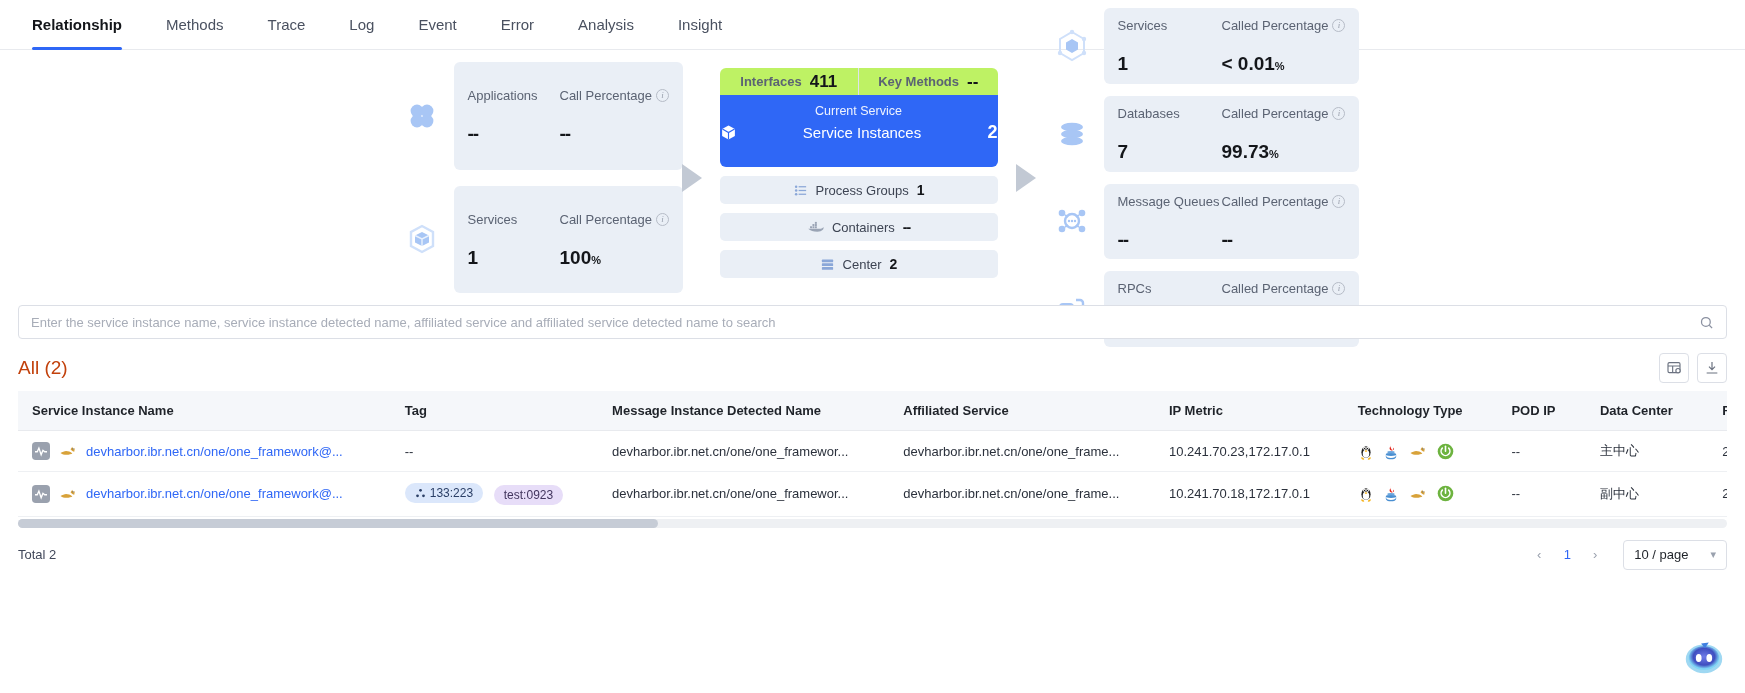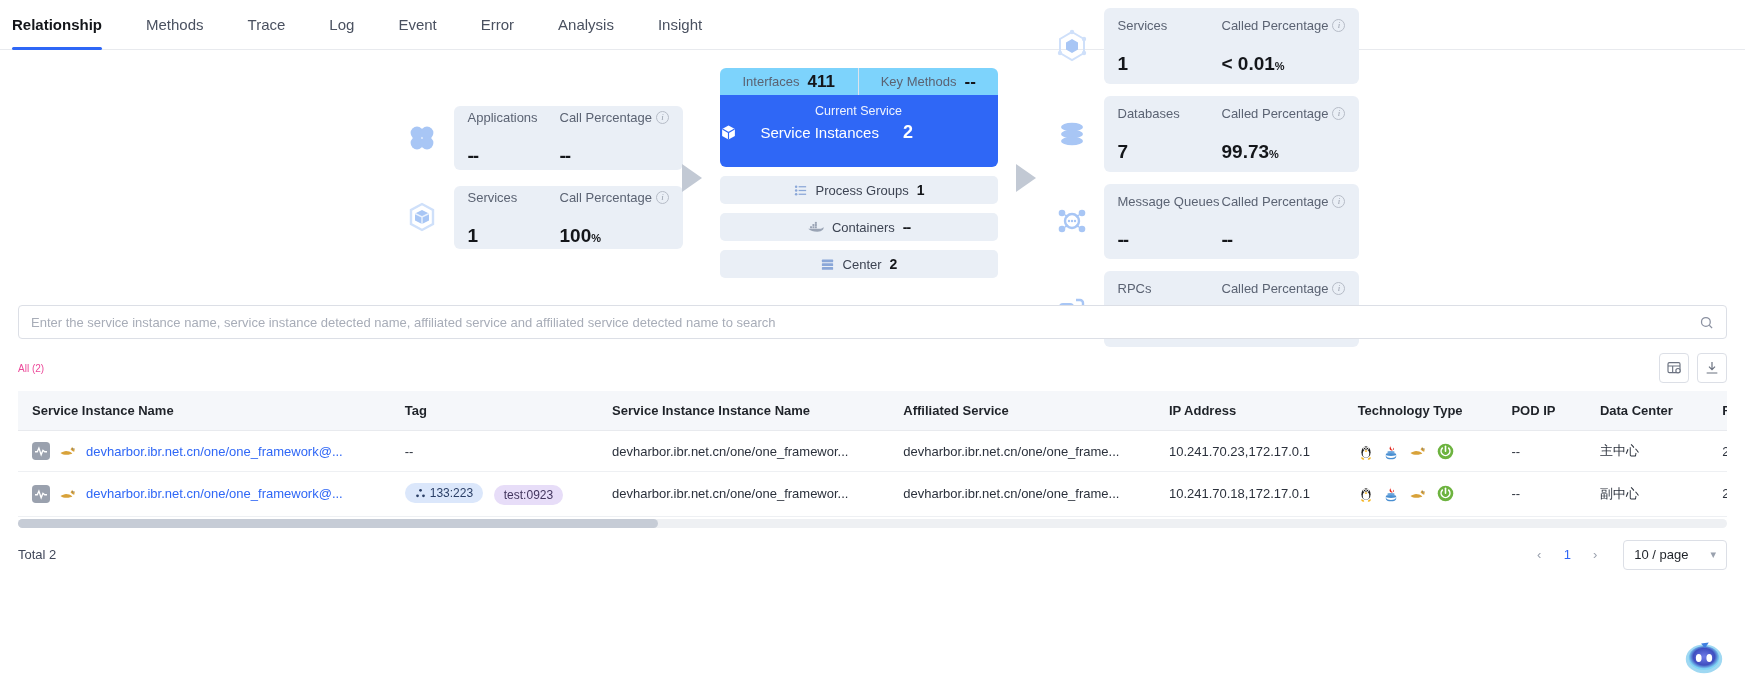--- a/index.html
+++ b/index.html
@@ -6,21 +6,21 @@
   html, body {
     width: 1745px; height: 693px;
     font-family: "Liberation Sans", sans-serif;
     background: #ffffff; color: #1f2329; overflow: hidden;
   }
   .page { position: relative; width: 1745px; height: 693px; background:#fff; }
 
   
   .tabbar {
     display: flex; align-items: center; gap: 0;
-    height: 50px; padding: 0 12px;
+    height: 50px; padding: 0 32px;
     border-bottom: 1px solid #e8eaee; background:#fff;
   }
   .tab {
     position: relative; height: 50px; display: flex; align-items: center;
     padding: 0 22px; font-size: 15px; color: #4a5160; cursor: pointer;
     white-space: nowrap;
   }
   .tab:first-child { padding-left: 0; padding-right: 22px; }
   .tab.active { color: #14161a; font-weight: bold; }
   .tab.active:after {
@@ -44,55 +44,55 @@
 
   
   .lcard {
     display: flex; align-items: center; gap: 14px;
     width: 262px; padding: 0 2px;
   }
   .lcard + .lcard { margin-top: 16px; }
   .lcard-icon { width: 36px; height: 36px; flex: none; }
   .lcard-body {
     flex: 1; background: #eaeff6; border-radius: 6px;
-    padding: 4px 14px; display: flex; gap: 0;
+    padding: 26px 14px; display: flex; gap: 0;
   }
   .metric { display: flex; flex-direction: column; gap: 21px; }
   .metric.m1 { width: 92px; }
   .m-label { font-size: 13px; color: #5b6373; white-space: nowrap;
              display:flex; align-items:center; gap:4px; }
   .m-value { font-size: 19px; font-weight: bold; color:#14161a; line-height: 1.05; }
   .m-value .unit { font-size: 11px; font-weight: bold; }
   .m-dash { font-size: 19px; font-weight: bold; letter-spacing: -1px; }
   .info {
     width: 13px; height: 13px; border-radius: 50%;
     border: 1px solid #b6bcc7; color: #9aa1ae;
     font-size: 9px; line-height: 11px; text-align: center;
     font-family: "Liberation Serif", serif; display:inline-block; flex:none;
   }
 
   
   .center { width: 278px; }
   .c-top {
-    display: flex; background: #7dd3fc; border-radius: 6px 6px 0 0;
-    height: 27px; overflow: hidden;
+    display: flex; background: #bef264; border-radius: 6px 6px 0 0;
+    height: 27px; overflow: hidden; font-weight: bold;
   }
   .c-top-cell {
     flex: 1; display: flex; align-items: center; justify-content: center;
     gap: 8px; font-size: 13px; color: #5b6373;
   }
   .c-top-cell + .c-top-cell { border-left: 1px solid #dde3ec; }
   .c-top-cell b { font-size: 17px; color: #14161a; }
   .c-current {
     background: #2f67f6; color: #fff; border-radius: 0 0 6px 6px;
     padding: 9px 0 24px; text-align: center; margin-bottom: 9px;
   }
   .c-current .ttl { font-size: 12.5px; opacity: .92; }
   .c-current .row {
-    display: flex; align-items: center; justify-content: flex-start;
+    display: flex; align-items: center; justify-content: space-between;
     gap: 24px; margin-top: 4px;
   }
   .c-current .row span.lbl { font-size: 15px; }
   .c-current .row b { font-size: 18px; }
   .c-item {
     background: #eaeff6; border-radius: 5px; height: 28px;
     display: flex; align-items: center; justify-content: center;
     gap: 8px; font-size: 13px; color: #3d4453; margin-bottom: 9px;
   }
   .c-item b { font-size: 14px; color:#14161a; }
@@ -119,21 +119,21 @@
     font-size: 13px; color: #1f2329; font-family: inherit; background: transparent;
   }
   .search input::placeholder { color: #a8adb8; }
   .search .sicon { padding-right: 12px; color: #8a90a0; display:flex; }
 
   
   .tbar {
     display: flex; align-items: center; justify-content: space-between;
     padding: 14px 18px 8px;
   }
-  .allcount { font-size: 10px; color: #ec4899; }
+  .allcount { font-size: 19px; color: #c2410c; }
   .tbtns { display: flex; gap: 8px; }
   .tbtn {
     width: 30px; height: 30px; border: 1px solid #dcdfe6; border-radius: 4px;
     display: flex; align-items: center; justify-content: center;
     background: #fff; color: #6b7280; cursor: pointer;
   }
 
   
   .tablewrap { padding: 0 18px; }
   .scroller { overflow: hidden; position: relative; }
@@ -480,23 +480,23 @@
     </div>
   </div>
 
   <div class="tablewrap">
     <div class="scroller">
       <table>
         <thead>
           <tr>
             <th class="c-name">Service Instance Name</th>
             <th class="c-tag">Tag</th>
-            <th class="c-det">Service Instance Instance Name</th>
+            <th class="c-det">Message Instance Detected Name</th>
             <th class="c-aff">Affiliated Service</th>
-            <th class="c-ip">IP Address</th>
+            <th class="c-ip">IP Metric</th>
             <th class="c-tech">Technology Type</th>
             <th class="c-pod">POD IP</th>
             <th class="c-dc">Data Center</th>
             <th class="c-first">First Monitored Time</th>
           </tr>
         </thead>
         <tbody>
           <tr>
             <td class="c-name">
               <span class="namecell">

